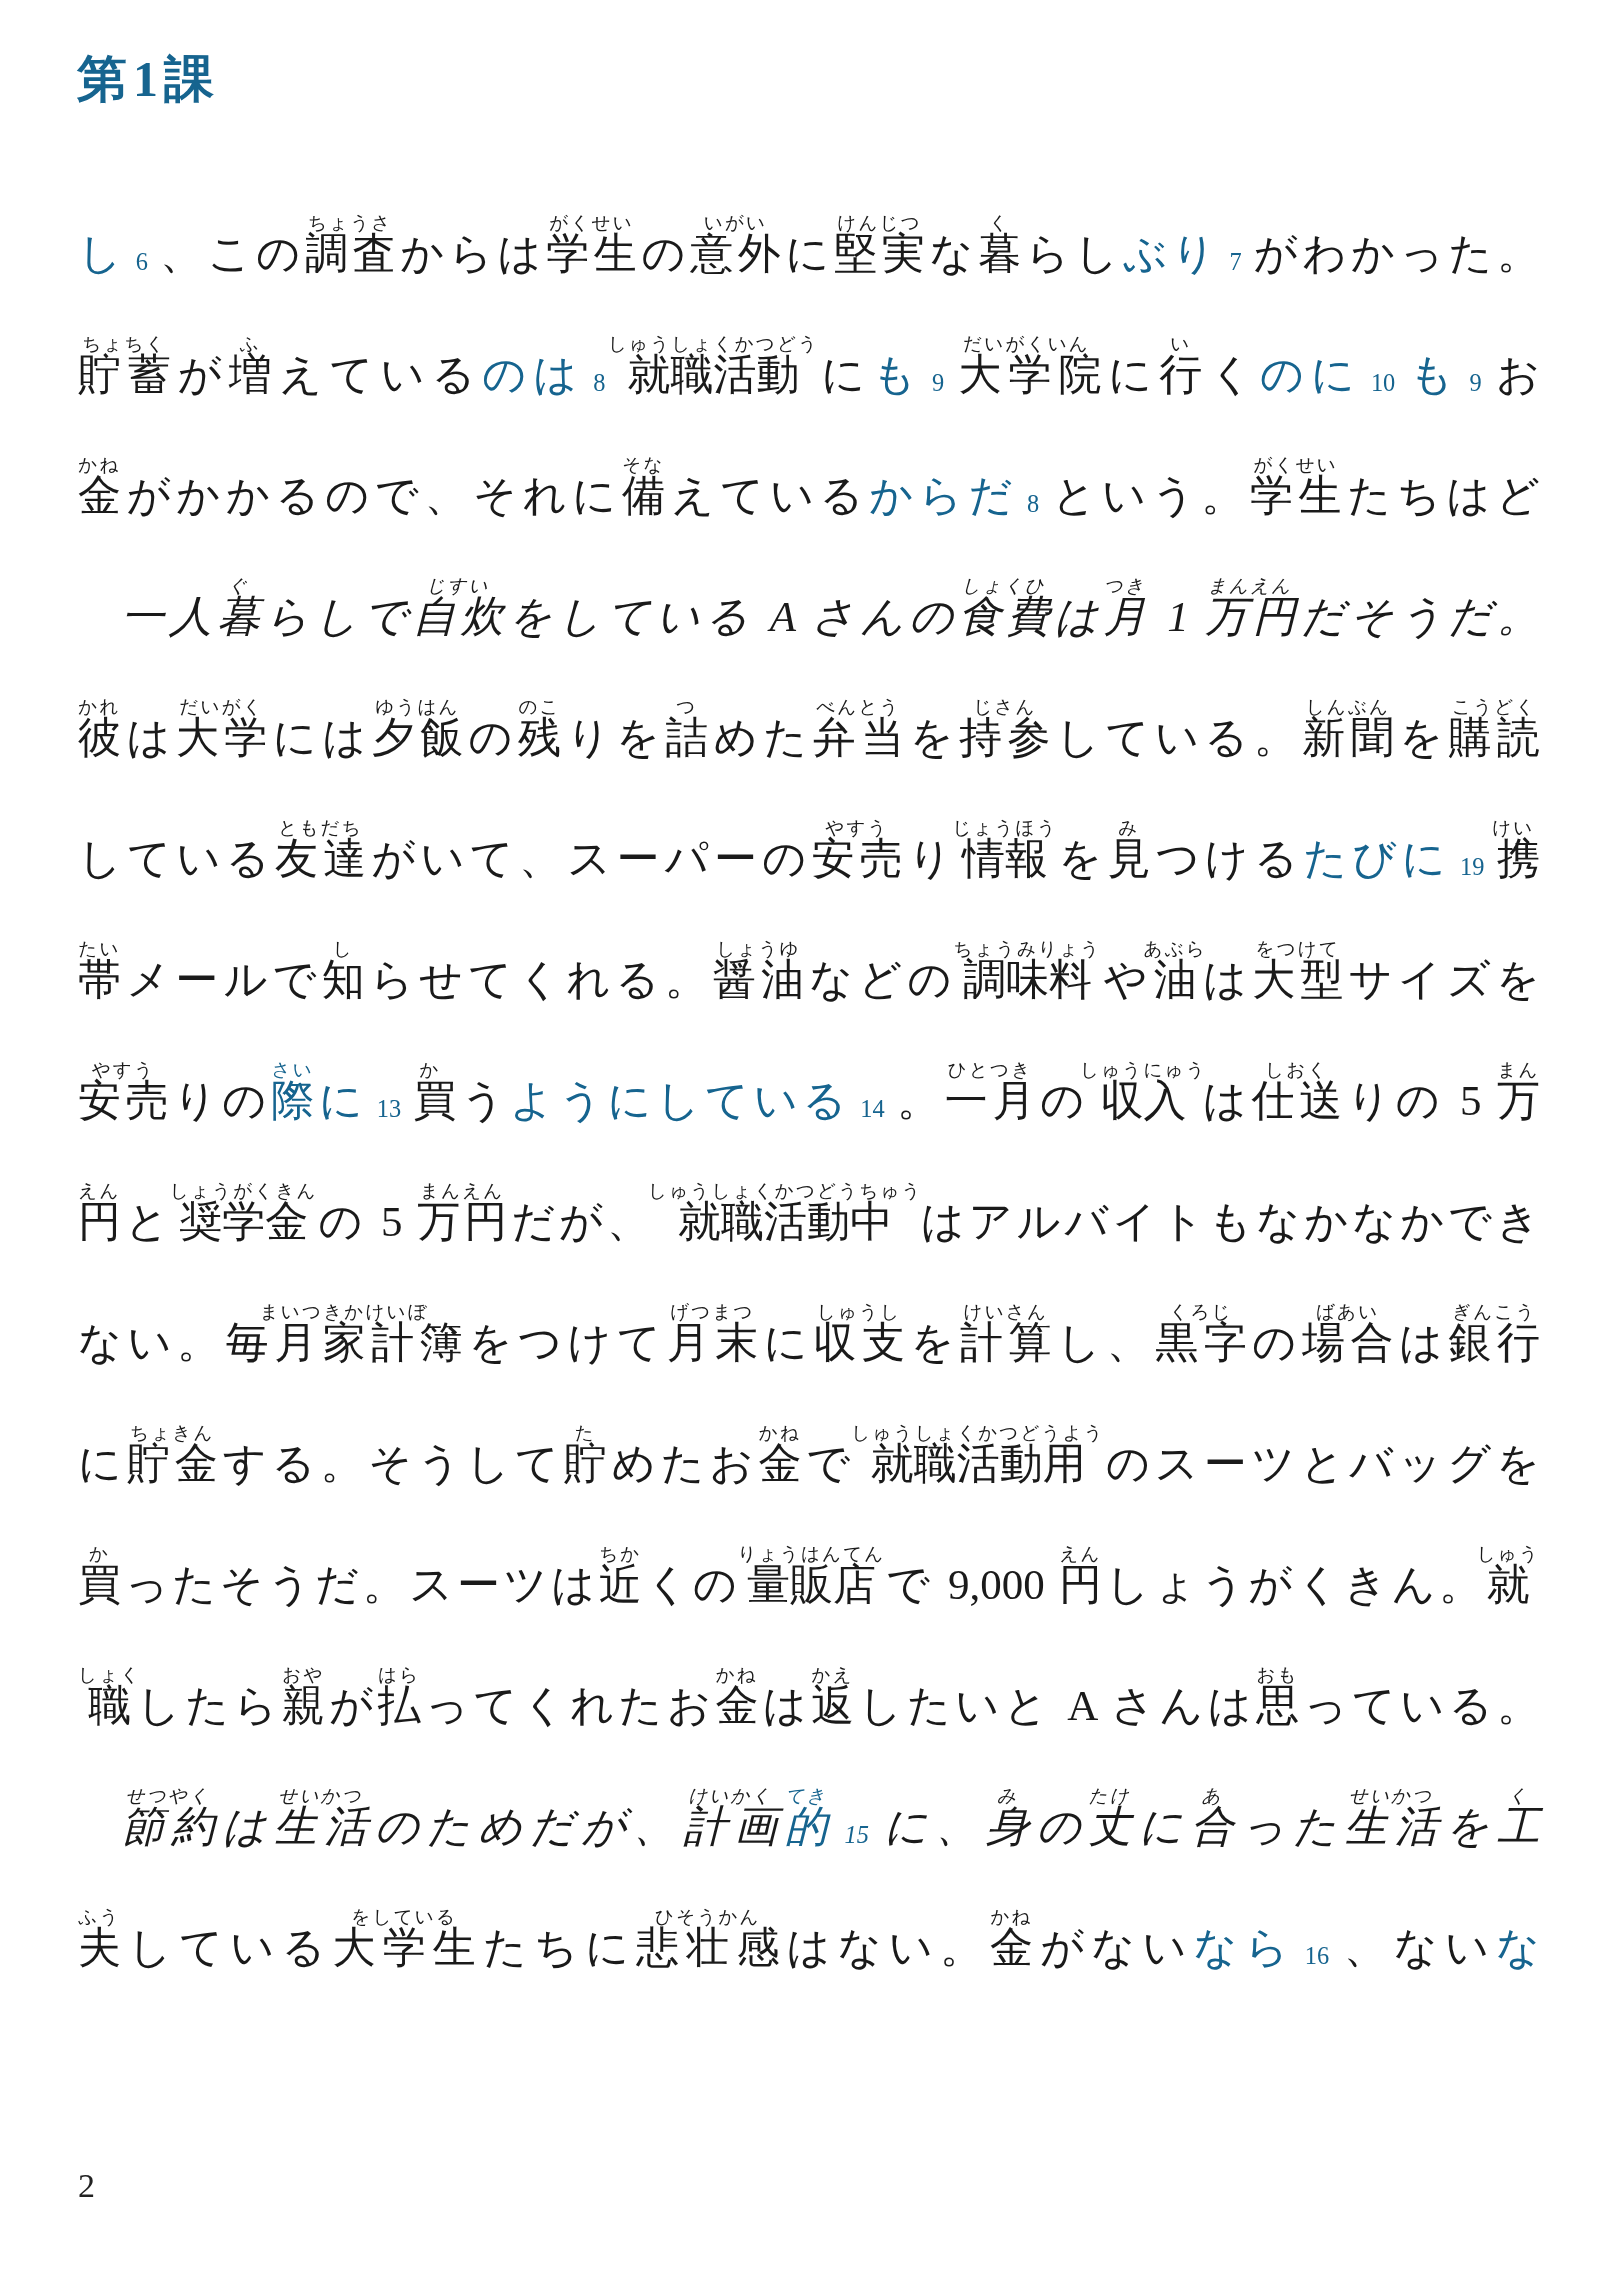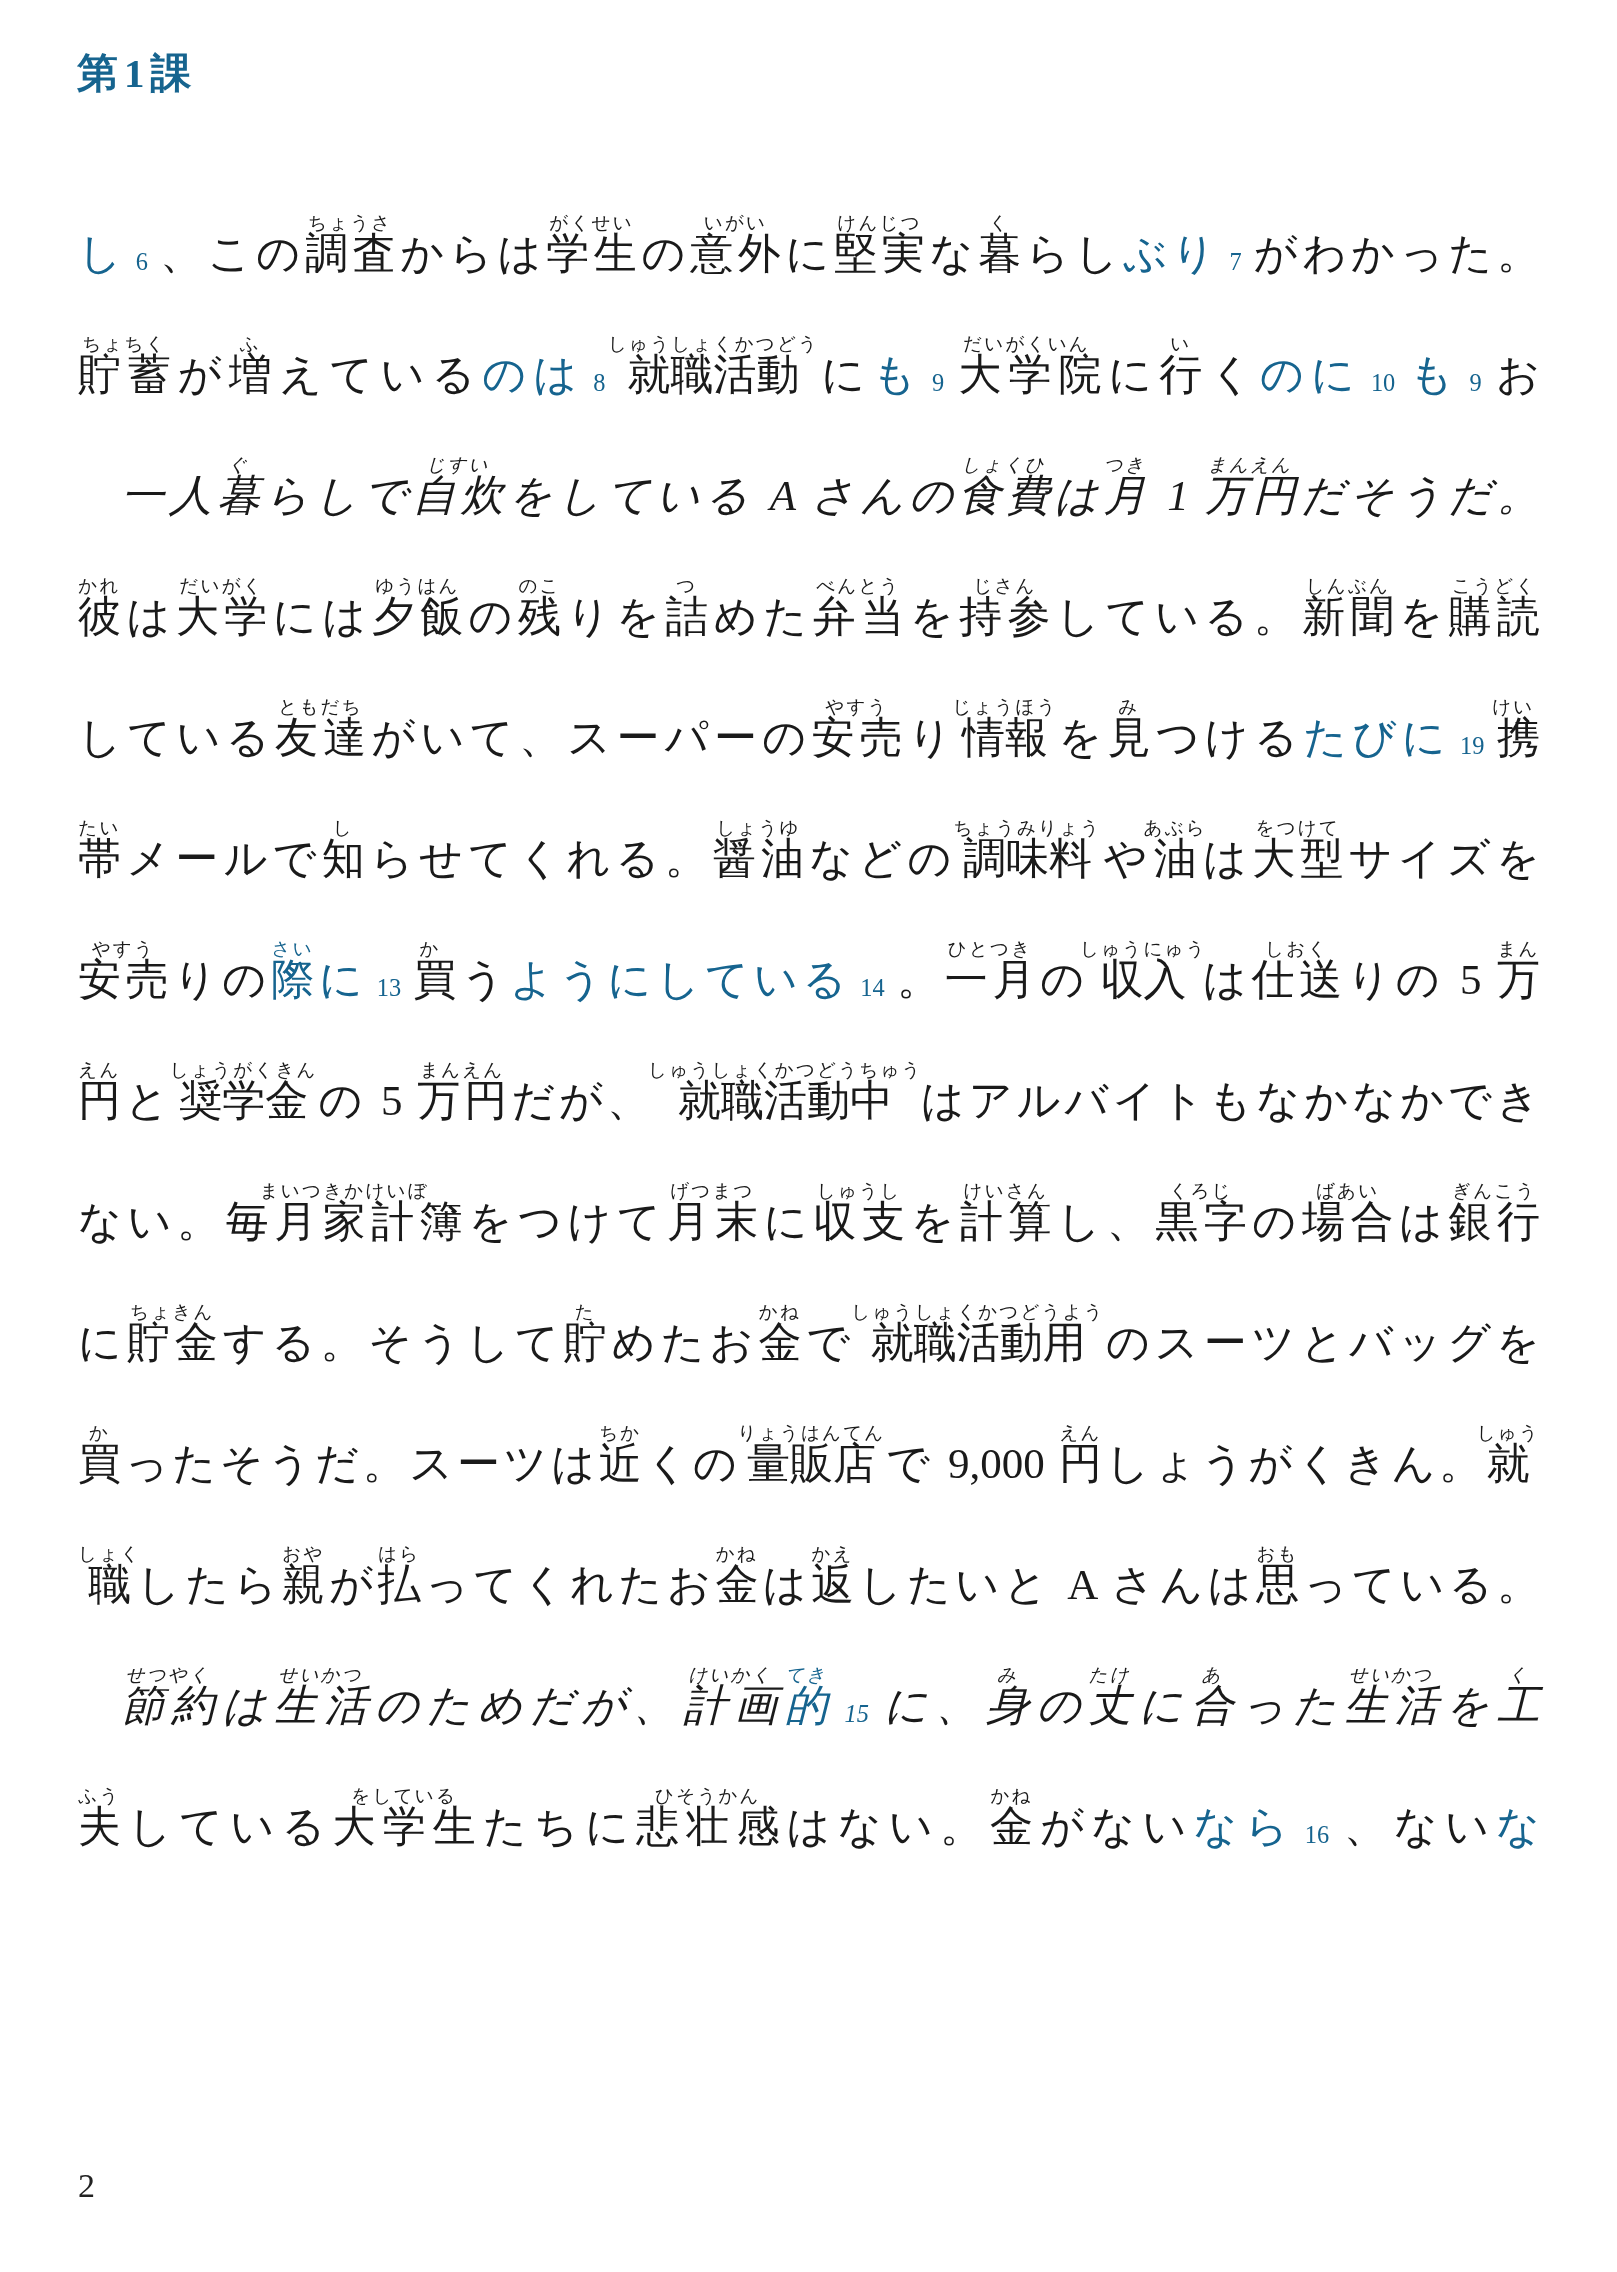--- a/index.html
+++ b/index.html
@@ -12,21 +12,21 @@
     height: 2273px;
     position: relative;
     font-family: "Liberation Serif", serif;
     color: #1a1a1a;
     overflow: hidden;
   }
   .lesson-label {
     position: absolute;
     top: 46px;
     left: 77px;
-    font-size: 41px;
+    font-size: 50px;
     font-weight: bold;
     color: var(--accent, #16648f);
     letter-spacing: 6px;
     font-family: "Liberation Serif", serif;
   }
   main.doc {
     position: absolute;
     top: 193px;
     left: 78px;
     width: 1462px;
@@ -75,20 +75,21 @@
 </head>
 <body style="color: rgb(26, 26, 26);">
 
 <header>
   <span class="lesson-label">第1課</span>
 </header>
 
 <main class="doc">
     <div class="line"><span class="accent">し</span><span class="note accent">6</span><span>、この</span><ruby><span>調査</span><rt>ちょうさ</rt></ruby><span>からは</span><ruby><span>学生</span><rt>がくせい</rt></ruby><span>の</span><ruby><span>意外</span><rt>いがい</rt></ruby><span>に</span><ruby><span>堅実</span><rt>けんじつ</rt></ruby><span>な</span><ruby><span>暮</span><rt>く</rt></ruby><span>らし</span><span class="accent">ぶり</span><span class="note accent">7</span><span>がわかった。</span></div>
     <div class="line"><ruby><span>貯蓄</span><rt>ちょちく</rt></ruby><span>が</span><ruby><span>増</span><rt>ふ</rt></ruby><span>えている</span><span class="accent">のは</span><span class="note accent">8</span><ruby><span>就職活動</span><rt>しゅうしょくかつどう</rt></ruby><span>に</span><span class="accent">も</span><span class="note accent">9</span><ruby><span>大学院</span><rt>だいがくいん</rt></ruby><span>に</span><ruby><span>行</span><rt>い</rt></ruby><span>く</span><span class="accent">のに</span><span class="note accent">10</span><span class="accent">も</span><span class="note accent">9</span><span>お</span></div>
+    <div class="line"><ruby><span>金</span><rt>かね</rt></ruby><span>がかかるので、それに</span><ruby><span>備</span><rt>そな</rt></ruby><span>えている</span><span class="accent">からだ</span><span class="note accent">8</span><span>という。</span><ruby><span>学生</span><rt>がくせい</rt></ruby><span>たちはど</span></div>
     <div class="line indent"><span>一人</span><ruby><span>暮</span><rt>ぐ</rt></ruby><span>らしで</span><ruby><span>自炊</span><rt>じすい</rt></ruby><span>をしている A さんの</span><ruby><span>食費</span><rt>しょくひ</rt></ruby><span>は</span><ruby><span>月</span><rt>つき</rt></ruby><span> 1 </span><ruby><span>万円</span><rt>まんえん</rt></ruby><span>だそうだ。</span></div>
     <div class="line"><ruby><span>彼</span><rt>かれ</rt></ruby><span>は</span><ruby><span>大学</span><rt>だいがく</rt></ruby><span>には</span><ruby><span>夕飯</span><rt>ゆうはん</rt></ruby><span>の</span><ruby><span>残</span><rt>のこ</rt></ruby><span>りを</span><ruby><span>詰</span><rt>つ</rt></ruby><span>めた</span><ruby><span>弁当</span><rt>べんとう</rt></ruby><span>を</span><ruby><span>持参</span><rt>じさん</rt></ruby><span>している。</span><ruby><span>新聞</span><rt>しんぶん</rt></ruby><span>を</span><ruby><span>購読</span><rt>こうどく</rt></ruby></div>
     <div class="line"><span>している</span><ruby><span>友達</span><rt>ともだち</rt></ruby><span>がいて、スーパーの</span><ruby><span>安売</span><rt>やすう</rt></ruby><span>り</span><ruby><span>情報</span><rt>じょうほう</rt></ruby><span>を</span><ruby><span>見</span><rt>み</rt></ruby><span>つける</span><span class="accent">たびに</span><span class="note accent">19</span><ruby><span>携</span><rt>けい</rt></ruby></div>
     <div class="line"><ruby><span>帯</span><rt>たい</rt></ruby><span>メールで</span><ruby><span>知</span><rt>し</rt></ruby><span>らせてくれる。</span><ruby><span>醤油</span><rt>しょうゆ</rt></ruby><span>などの</span><ruby><span>調味料</span><rt>ちょうみりょう</rt></ruby><span>や</span><ruby><span>油</span><rt>あぶら</rt></ruby><span>は</span><ruby><span>大型</span><rt>をつけて</rt></ruby><span>サイズを</span></div>
     <div class="line"><ruby><span>安売</span><rt>やすう</rt></ruby><span>りの</span><ruby class="accent"><span>際</span><rt>さい</rt></ruby><span class="accent">に</span><span class="note accent">13</span><ruby><span>買</span><rt>か</rt></ruby><span>う</span><span class="accent">ようにしている</span><span class="note accent">14</span><span>。</span><ruby><span>一月</span><rt>ひとつき</rt></ruby><span>の</span><ruby><span>収入</span><rt>しゅうにゅう</rt></ruby><span>は</span><ruby><span>仕送</span><rt>しおく</rt></ruby><span>りの 5 </span><ruby><span>万</span><rt>まん</rt></ruby></div>
     <div class="line"><ruby><span>円</span><rt>えん</rt></ruby><span>と</span><ruby><span>奨学金</span><rt>しょうがくきん</rt></ruby><span>の 5 </span><ruby><span>万円</span><rt>まんえん</rt></ruby><span>だが、</span><ruby><span>就職活動中</span><rt>しゅうしょくかつどうちゅう</rt></ruby><span>はアルバイトもなかなかでき</span></div>
     <div class="line"><span>ない。</span><ruby><span>毎月家計簿</span><rt>まいつきかけいぼ</rt></ruby><span>をつけて</span><ruby><span>月末</span><rt>げつまつ</rt></ruby><span>に</span><ruby><span>収支</span><rt>しゅうし</rt></ruby><span>を</span><ruby><span>計算</span><rt>けいさん</rt></ruby><span>し、</span><ruby><span>黒字</span><rt>くろじ</rt></ruby><span>の</span><ruby><span>場合</span><rt>ばあい</rt></ruby><span>は</span><ruby><span>銀行</span><rt>ぎんこう</rt></ruby></div>
     <div class="line"><span>に</span><ruby><span>貯金</span><rt>ちょきん</rt></ruby><span>する。そうして</span><ruby><span>貯</span><rt>た</rt></ruby><span>めたお</span><ruby><span>金</span><rt>かね</rt></ruby><span>で</span><ruby><span>就職活動用</span><rt>しゅうしょくかつどうよう</rt></ruby><span>のスーツとバッグを</span></div>
     <div class="line"><ruby><span>買</span><rt>か</rt></ruby><span>ったそうだ。スーツは</span><ruby><span>近</span><rt>ちか</rt></ruby><span>くの</span><ruby><span>量販店</span><rt>りょうはんてん</rt></ruby><span>で 9,000 </span><ruby><span>円</span><rt>えん</rt></ruby><span>しょうがくきん。</span><ruby><span>就</span><rt>しゅう</rt></ruby></div>
     <div class="line"><ruby><span>職</span><rt>しょく</rt></ruby><span>したら</span><ruby><span>親</span><rt>おや</rt></ruby><span>が</span><ruby><span>払</span><rt>はら</rt></ruby><span>ってくれたお</span><ruby><span>金</span><rt>かね</rt></ruby><span>は</span><ruby><span>返</span><rt>かえ</rt></ruby><span>したいと A さんは</span><ruby><span>思</span><rt>おも</rt></ruby><span>っている。</span></div>

